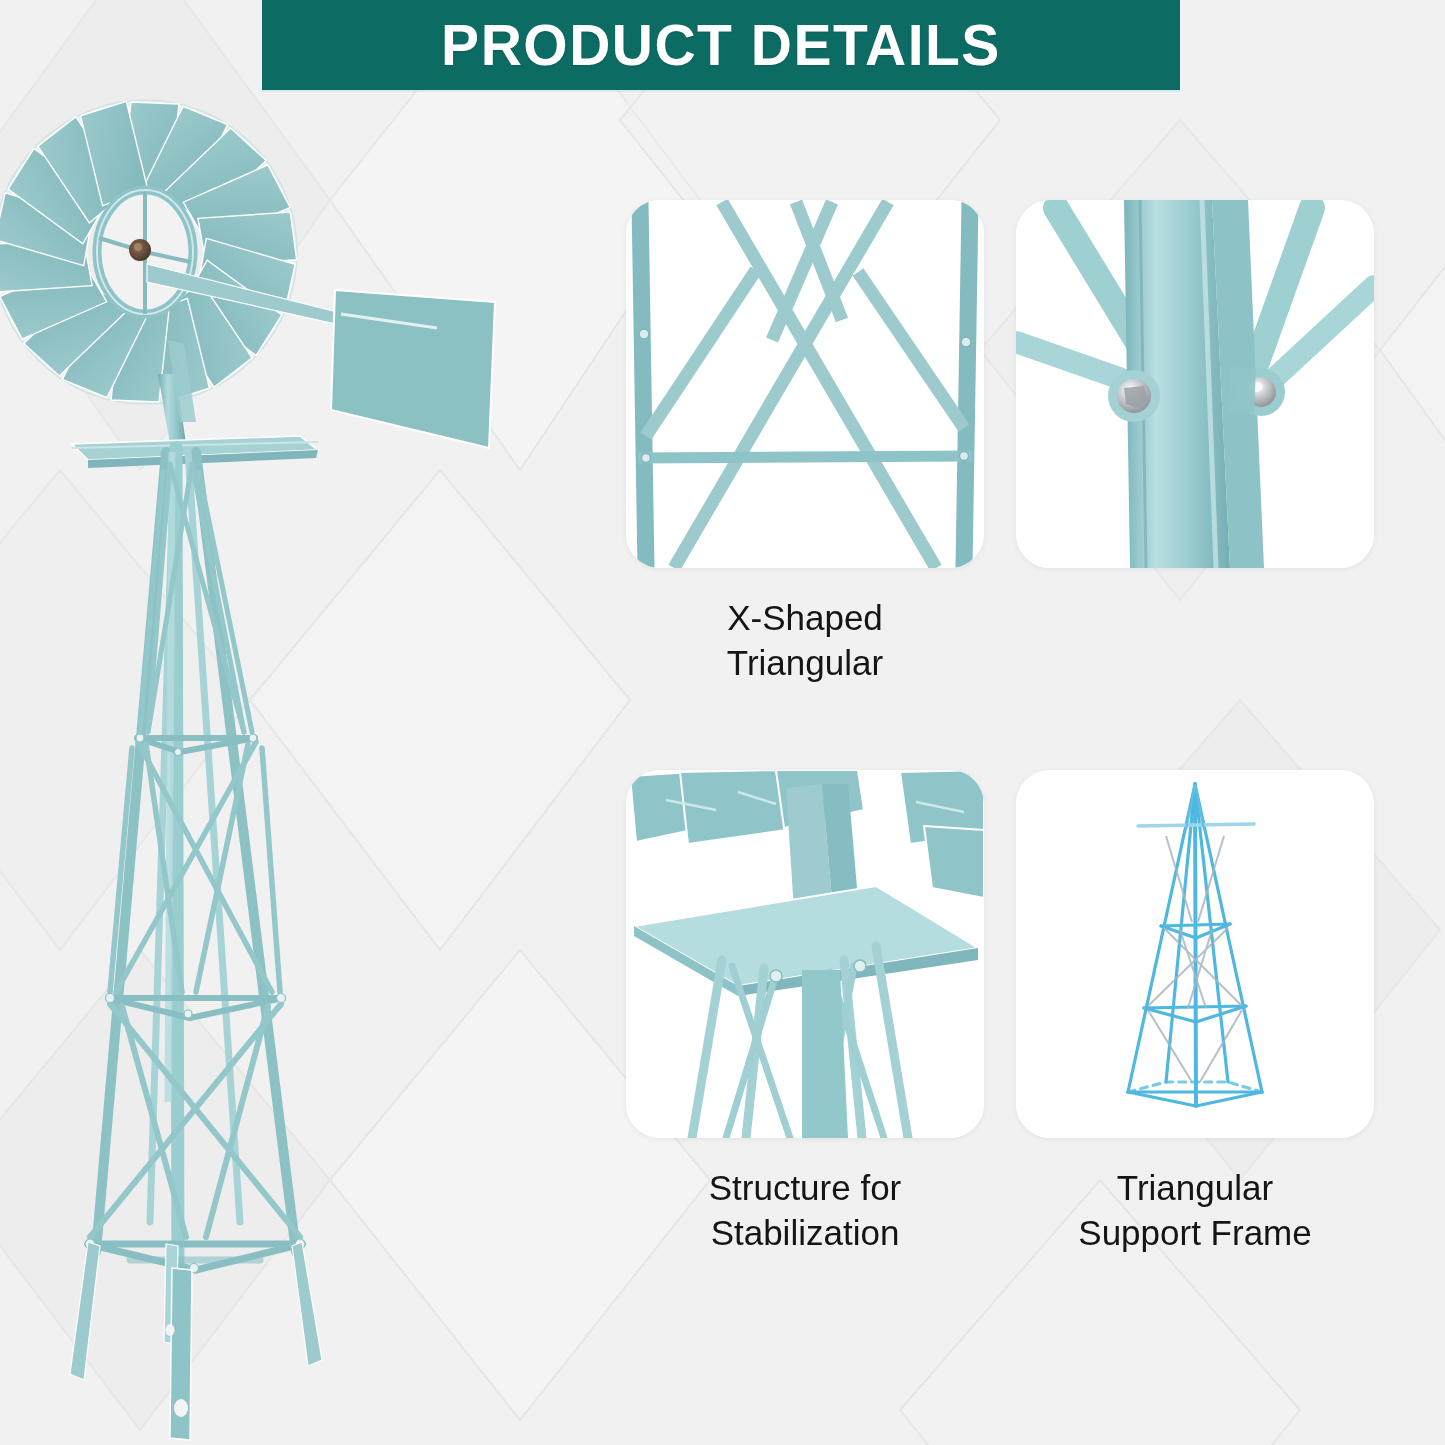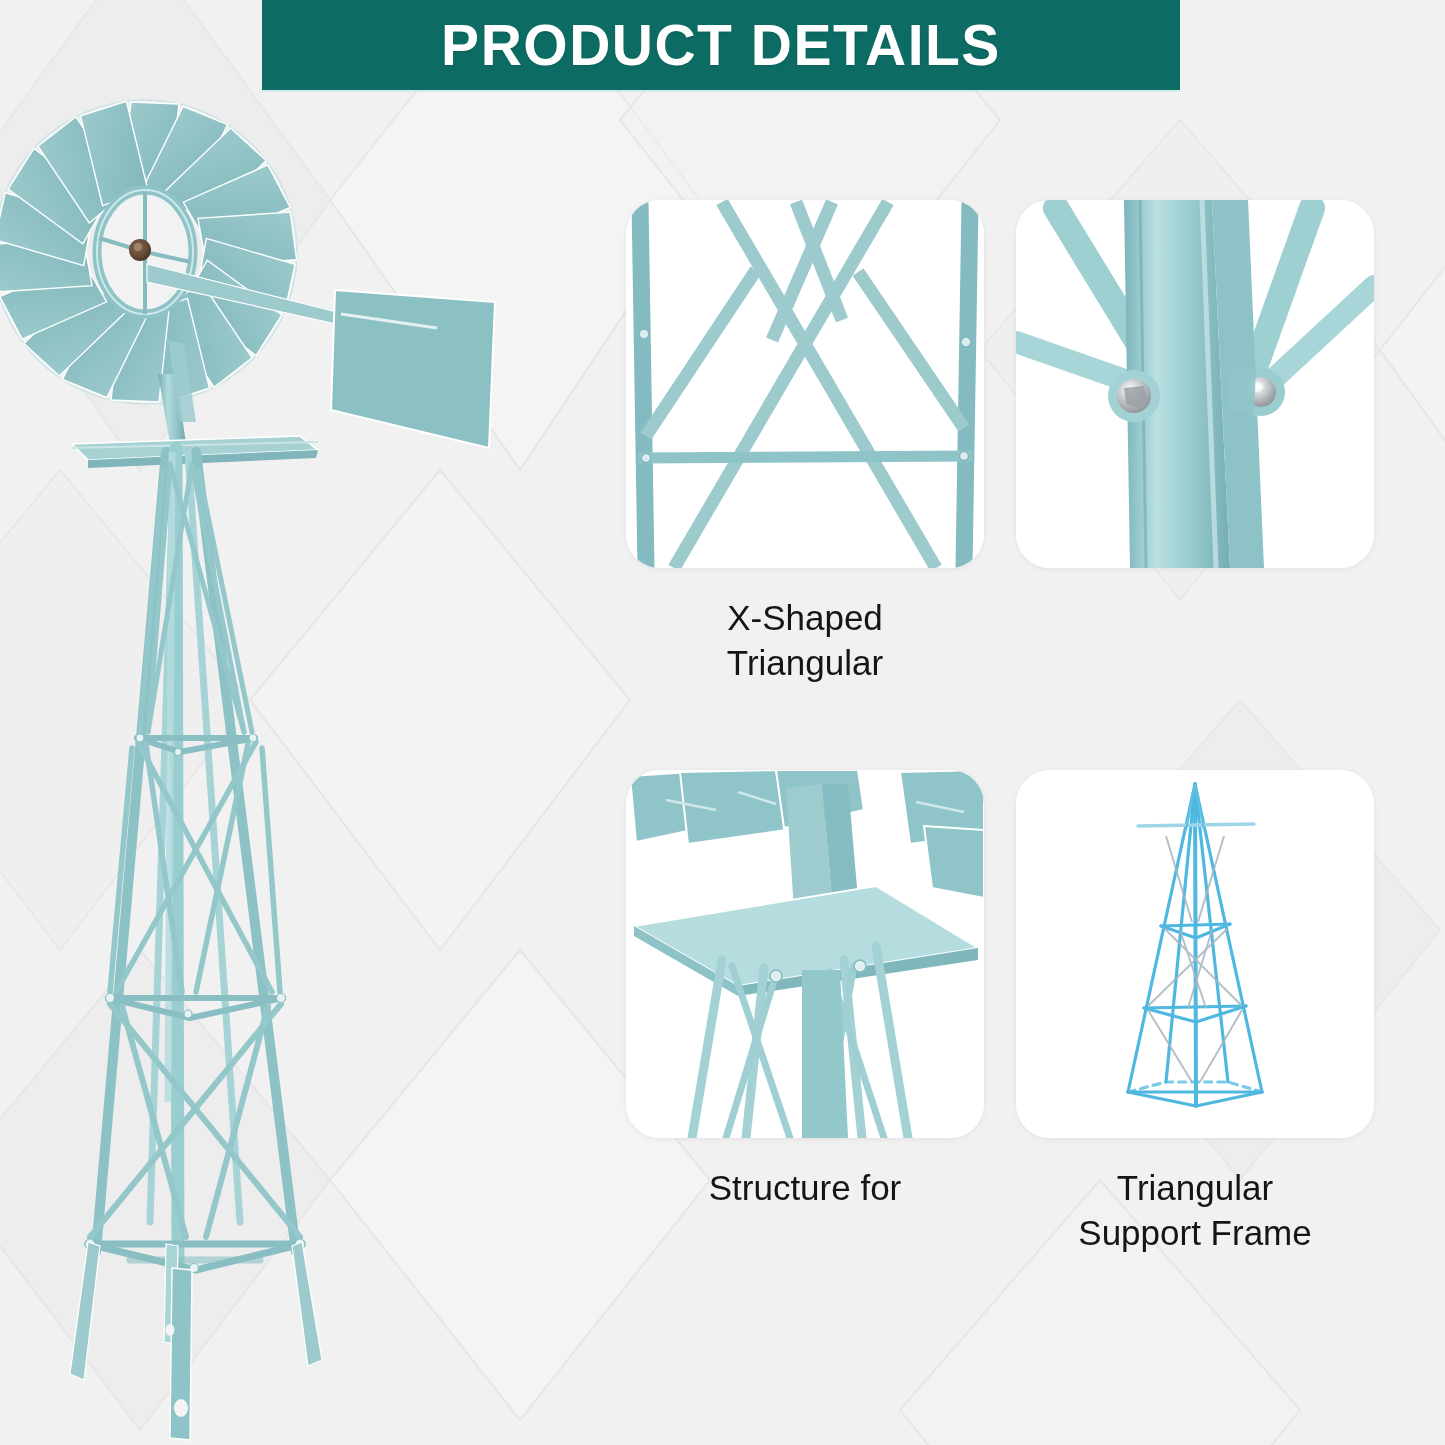--- a/index.html
+++ b/index.html
@@ -426,20 +426,21 @@
         <path d="M176,200 L214,200 L222,368 L176,368 Z" fill="#93c8cb"></path>
 
         <g fill="#e0eff0" stroke="#85bbc0" stroke-width="1.4">
           <circle cx="150" cy="206" r="6"></circle>
           <circle cx="234" cy="196" r="6"></circle>
         </g>
       </svg>
     </div>
     <div class="feature-caption">
       <span>Structure for</span>
+      <span class="l2">Stabilization</span>
     </div>
   </div>
 
   <div class="feature-cell">
     <div class="feature-card">
       <svg viewBox="0 0 358 368">
         <rect width="358" height="368" fill="#ffffff"></rect>
         <g fill="none" stroke="#4fb8e0" stroke-width="3.2" stroke-linecap="round">
 
           <path d="M179,14 L112,322"></path>

